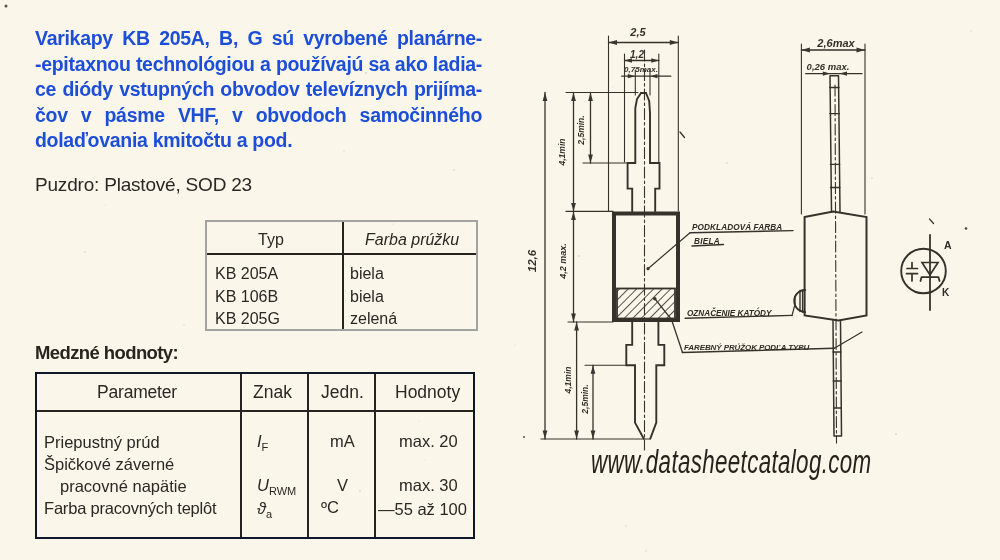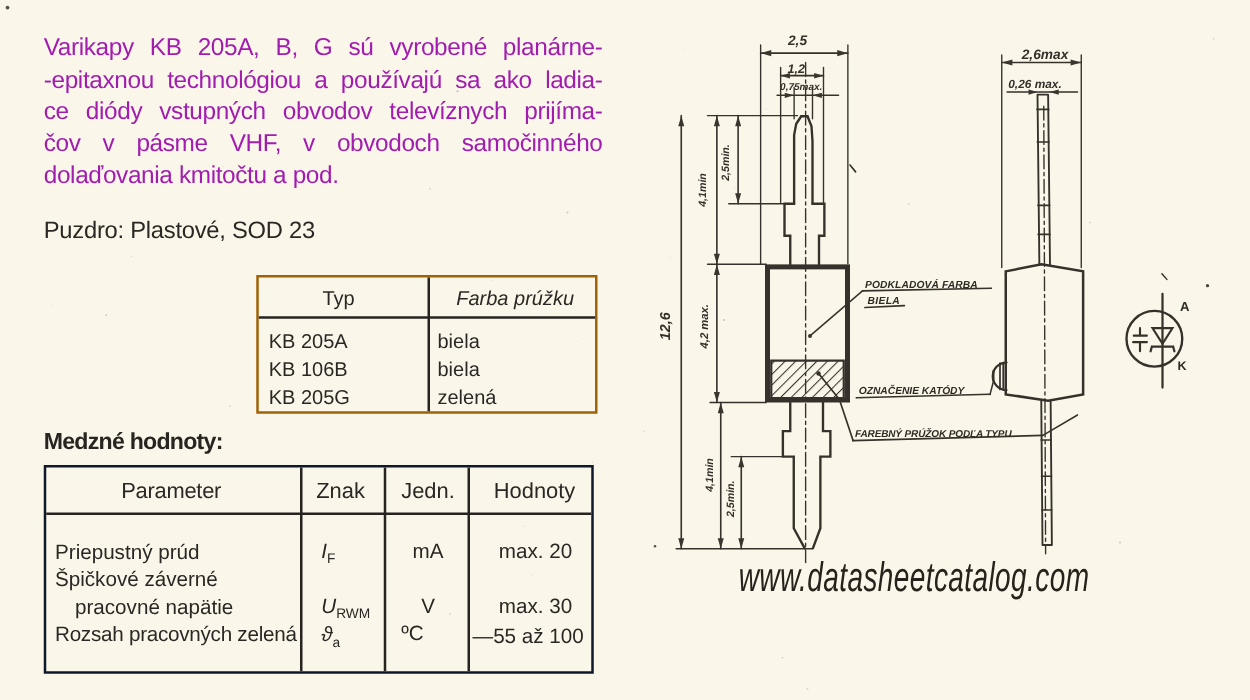--- a/index.html
+++ b/index.html
@@ -1,25 +1,25 @@
 <!DOCTYPE html>
 <html><head>
 <meta charset="utf-8">
 <style>
   html,body{margin:0;padding:0;}
   body{width:1000px;height:560px;background:#faf7ea;overflow:hidden;position:relative;
        font-family:"Liberation Sans",sans-serif;color:#242019;}
   .abs{position:absolute;}
-  #para{left:35px;top:26px;width:447px;font-weight:normal;font-size:19.5px;line-height:25.5px;
-        letter-spacing:-0.3px;color:#a21caf;}
+  #para{left:35px;top:26px;width:447px;font-weight:bold;font-size:19.5px;line-height:25.5px;
+        letter-spacing:-0.3px;color:#1d4ed8;}
   #para .jl{text-align:justify;text-align-last:justify;}
   #puzdro{left:35px;top:174px;font-size:19px;letter-spacing:-0.2px;color:#2b2724;}
   #medzne{left:35px;top:342px;font-size:18.5px;font-weight:bold;letter-spacing:-0.6px;color:#282420;}
   
-  #t1{left:205px;top:220px;width:269px;height:107px;border:2px solid #a16207;}
+  #t1{left:205px;top:220px;width:269px;height:107px;border:2px solid #a3a3a3;}
   #t1 .vdiv{position:absolute;left:135px;top:0;width:0;height:100%;border-left:2px solid #272320;}
   #t1 .hdiv{position:absolute;left:0;top:31px;width:100%;height:0;border-top:2px solid #272320;}
   .c{position:absolute;font-size:16px;color:#2b2724;white-space:nowrap;}
   
   #t2{left:35px;top:372px;width:436px;height:163px;border:2px solid #0f172a;}
   #t2 .hdiv{position:absolute;left:0;top:36px;width:100%;height:0;border-top:2px solid #272320;}
   #t2 .v1{position:absolute;left:203px;top:0;width:0;height:100%;border-left:2px solid #272320;}
   #t2 .v2{position:absolute;left:270px;top:0;width:0;height:100%;border-left:2px solid #272320;}
   #t2 .v3{position:absolute;left:337px;top:0;width:0;height:100%;border-left:2px solid #272320;}
   .c2{position:absolute;font-size:16.5px;color:#2b2724;white-space:nowrap;}
@@ -68,21 +68,21 @@
     <span class="c2" style="left:220px;top:58px;font-style:italic;">I<sub style="font-style:normal;">F</sub></span>
     <span class="c2" style="left:293px;top:58px;">mA</span>
     <span class="c2" style="left:362px;top:58px;">max. 20</span>
 
     <span class="c2" style="left:7px;top:81px;">Špičkové záverné</span>
     <span class="c2" style="left:23px;top:103px;">pracovné napätie</span>
     <span class="c2" style="left:220px;top:102px;font-style:italic;">U<sub style="font-style:normal;">RWM</sub></span>
     <span class="c2" style="left:300px;top:102px;">V</span>
     <span class="c2" style="left:362px;top:102px;">max. 30</span>
 
-    <span class="c2" style="left:7px;top:125px;font-size:16.5px;letter-spacing:-0.2px;">Rozsah pracovných zelená</span>
+    <span class="c2" style="left:7px;top:125px;font-size:16.5px;letter-spacing:-0.2px;">Farba pracovných teplôt</span>
     <span class="c2" style="left:220px;top:125px;font-style:italic;">ϑ<sub style="font-style:normal;">a</sub></span>
     <span class="c2" style="left:284px;top:124px;">ºC</span>
     <span class="c2" style="left:341px;top:125.5px;font-size:16.5px;">—55 až 100</span>
   </div>
 
   <div id="www" class="abs">www.datasheetcatalog.com</div>
 
   <svg class="abs" style="left:0;top:0;" width="1000" height="560" viewBox="0 0 1000 560">
    <defs>
     <pattern id="hatch" patternUnits="userSpaceOnUse" width="6" height="6" patternTransform="rotate(45)">

